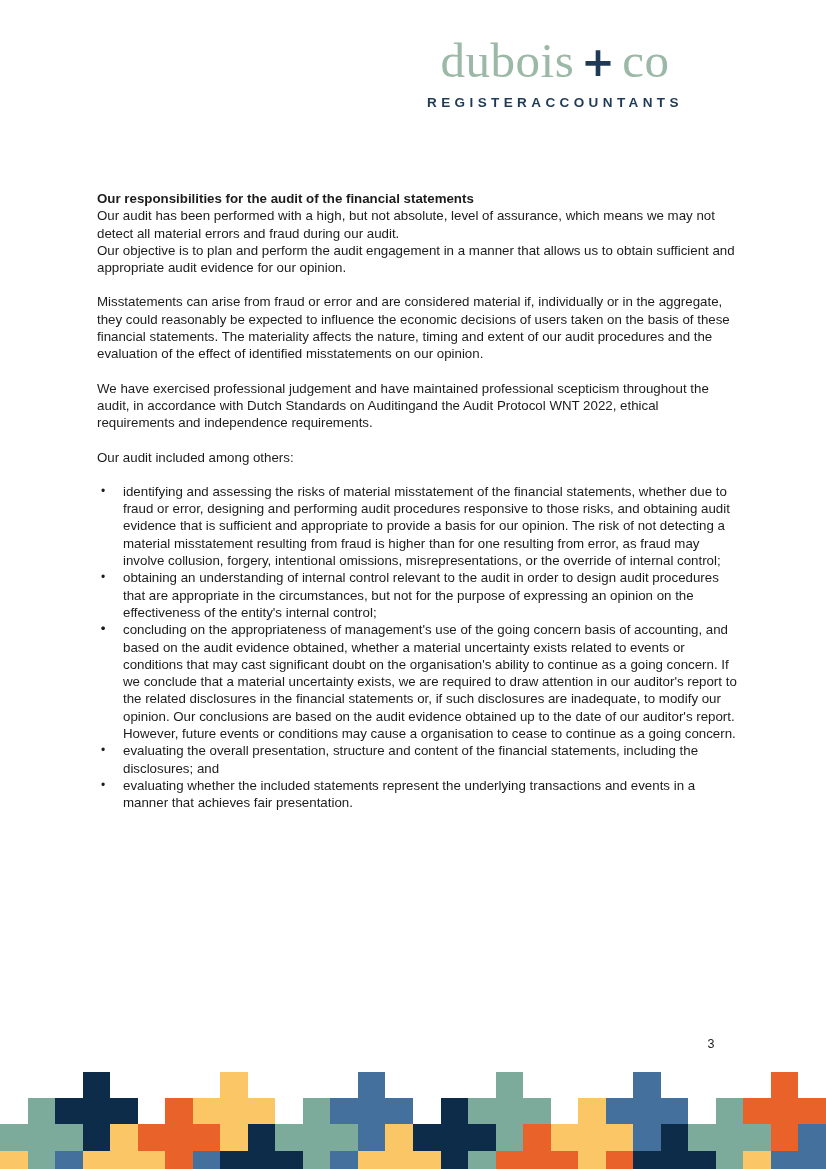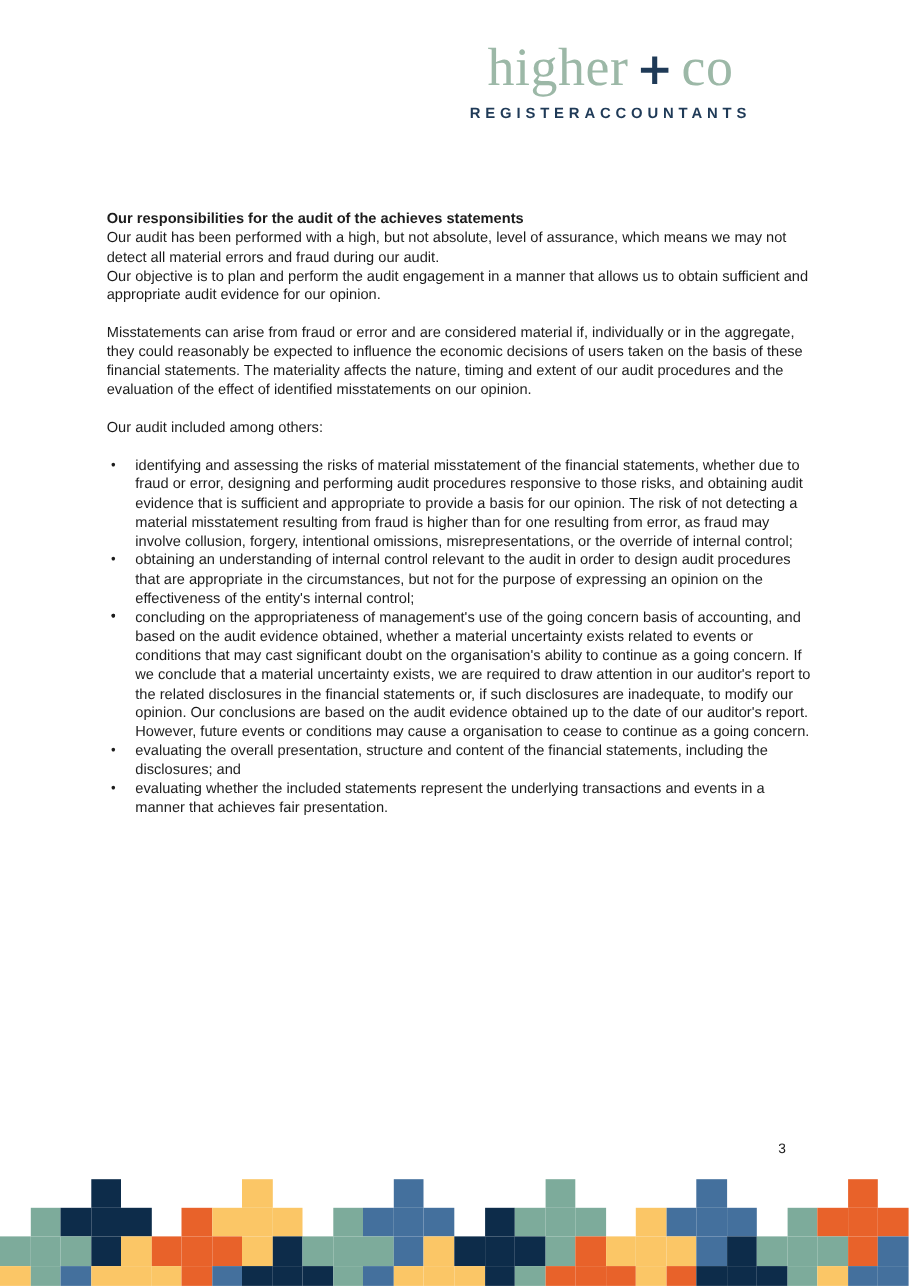--- a/index.html
+++ b/index.html
@@ -90,31 +90,32 @@
     grid-template-columns: repeat(30, 1fr);
     grid-template-rows: 26px 26px 27px 18px;
   }
   .pattern .cell { width: 100%; height: 100%; }
 </style>
 </head>
 <body>
 
 <div class="logo">
   <div class="wordmark">
-    <span>higher</span><span class="plus">+</span><span>co</span>
+    <span>dubois</span><span class="plus">+</span><span>co</span>
   </div>
   <div class="tagline">REGISTERACCOUNTANTS</div>
 </div>
 
 <div class="content">
-  <p class="heading">Our responsibilities for the audit of the achieves statements</p>
+  <p class="heading">Our responsibilities for the audit of the financial statements</p>
   <div class="paragraphs" id="paragraphs">
       <p>Our audit has been performed with a high, but not absolute, level of assurance, which means we may not detect all material errors and fraud during our audit.</p>
       <p>Our objective is to plan and perform the audit engagement in a manner that allows us to obtain sufficient and appropriate audit evidence for our opinion.</p>
       <p class="gap">Misstatements can arise from fraud or error and are considered material if, individually or in the aggregate, they could reasonably be expected to influence the economic decisions of users taken on the basis of these financial statements. The materiality affects the nature, timing and extent of our audit procedures and the evaluation of the effect of identified misstatements on our opinion.</p>
+      <p class="gap">We have exercised professional judgement and have maintained professional scepticism throughout the audit, in accordance with Dutch Standards on Auditingand the Audit Protocol WNT 2022, ethical requirements and independence requirements.</p>
     </div>
   <p class="intro">Our audit included among others:</p>
   <ul class="bullets" id="bullets">
       <li><span class="bullet-dot">•</span><span>identifying and assessing the risks of material misstatement of the financial statements, whether due to fraud or error, designing and performing audit procedures responsive to those risks, and obtaining audit evidence that is sufficient and appropriate to provide a basis for our opinion. The risk of not detecting a material misstatement resulting from fraud is higher than for one resulting from error, as fraud may involve collusion, forgery, intentional omissions, misrepresentations, or the override of internal control;</span></li>
       <li><span class="bullet-dot">•</span><span>obtaining an understanding of internal control relevant to the audit in order to design audit procedures that are appropriate in the circumstances, but not for the purpose of expressing an opinion on the effectiveness of the entity's internal control;</span></li>
       <li><span class="bullet-dot">•</span></li>
       <li><span class="bullet-dot">•</span><span>concluding on the appropriateness of management's use of the going concern basis of accounting, and based on the audit evidence obtained, whether a material uncertainty exists related to events or conditions that may cast significant doubt on the organisation's ability to continue as a going concern. If we conclude that a material uncertainty exists, we are required to draw attention in our auditor's report to the related disclosures in the financial statements or, if such disclosures are inadequate, to modify our opinion. Our conclusions are based on the audit evidence obtained up to the date of our auditor's report. However, future events or conditions may cause a organisation to cease to continue as a going concern.</span></li>
       <li><span class="bullet-dot">•</span><span>evaluating the overall presentation, structure and content of the financial statements, including the disclosures; and</span></li>
       <li><span class="bullet-dot">•</span><span>evaluating whether the included statements represent the underlying transactions and events in a manner that achieves fair presentation.</span></li>
     </ul>

